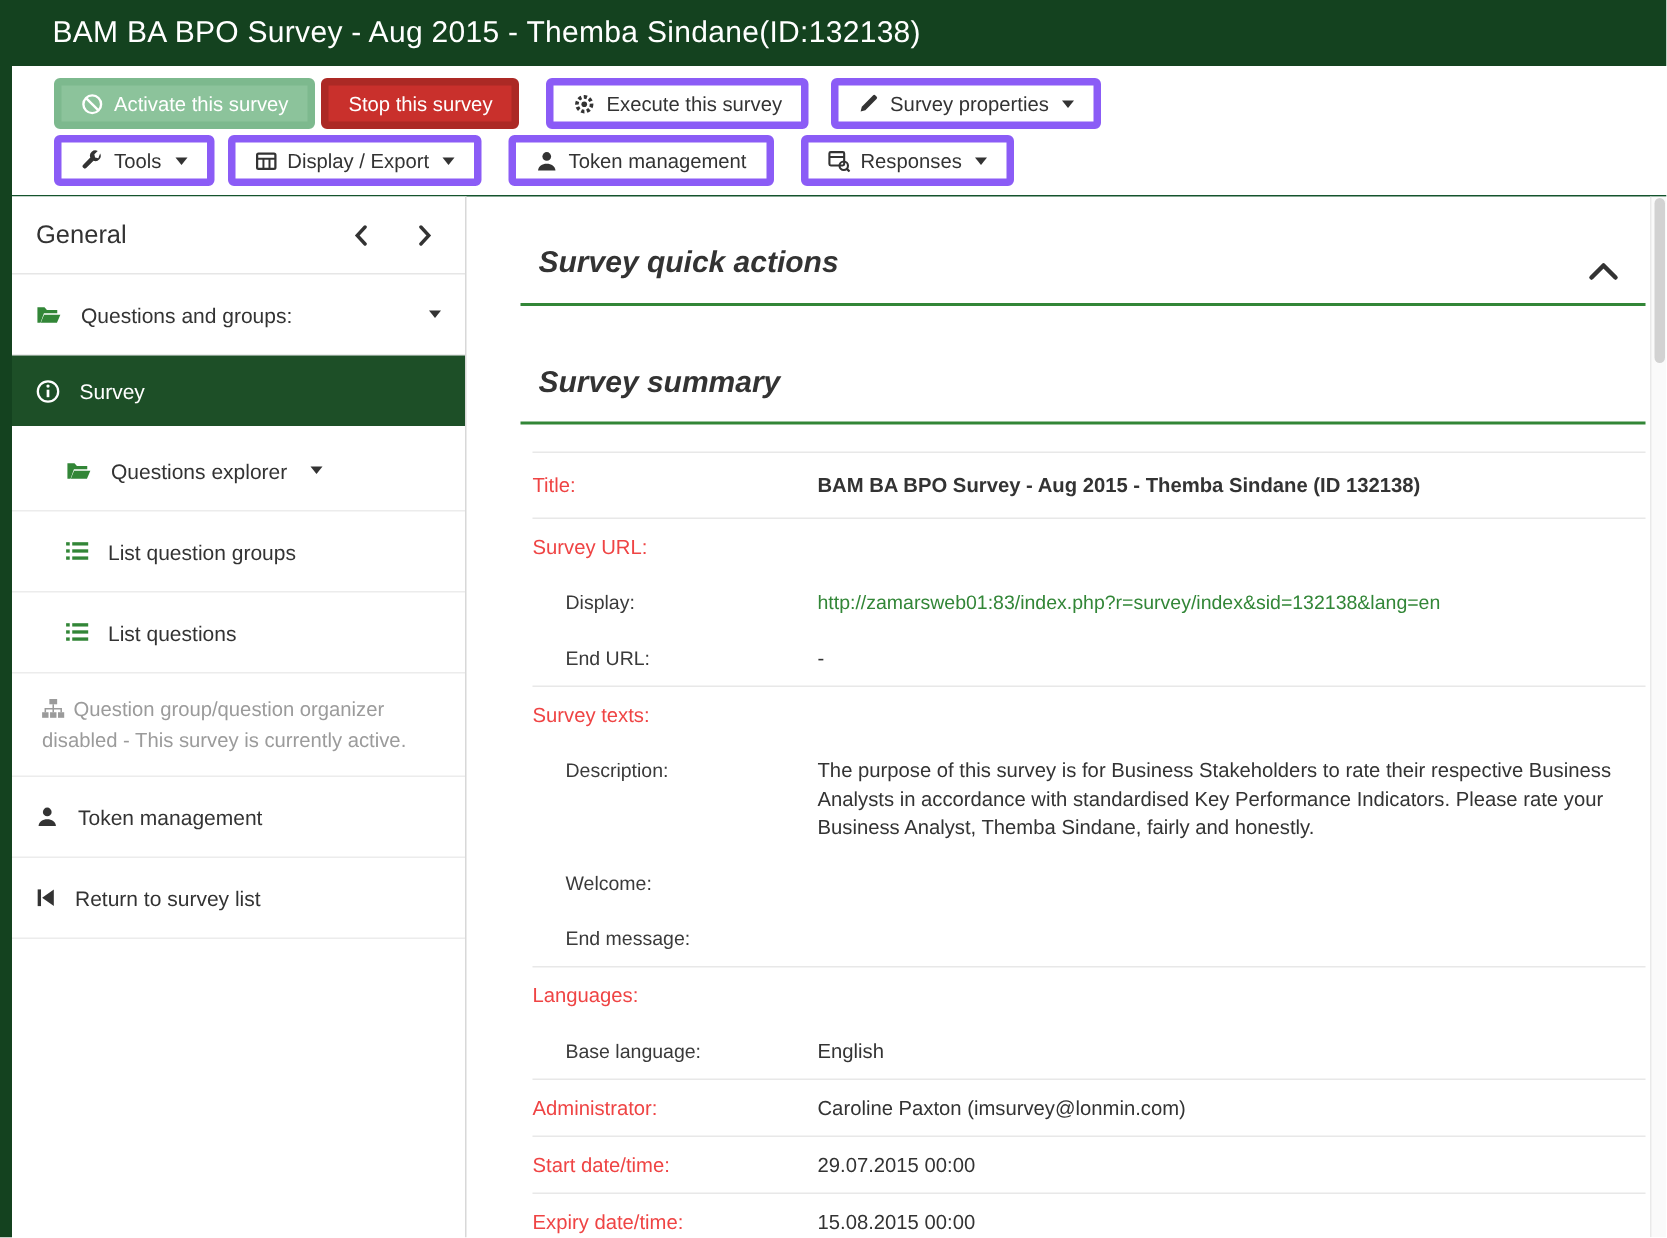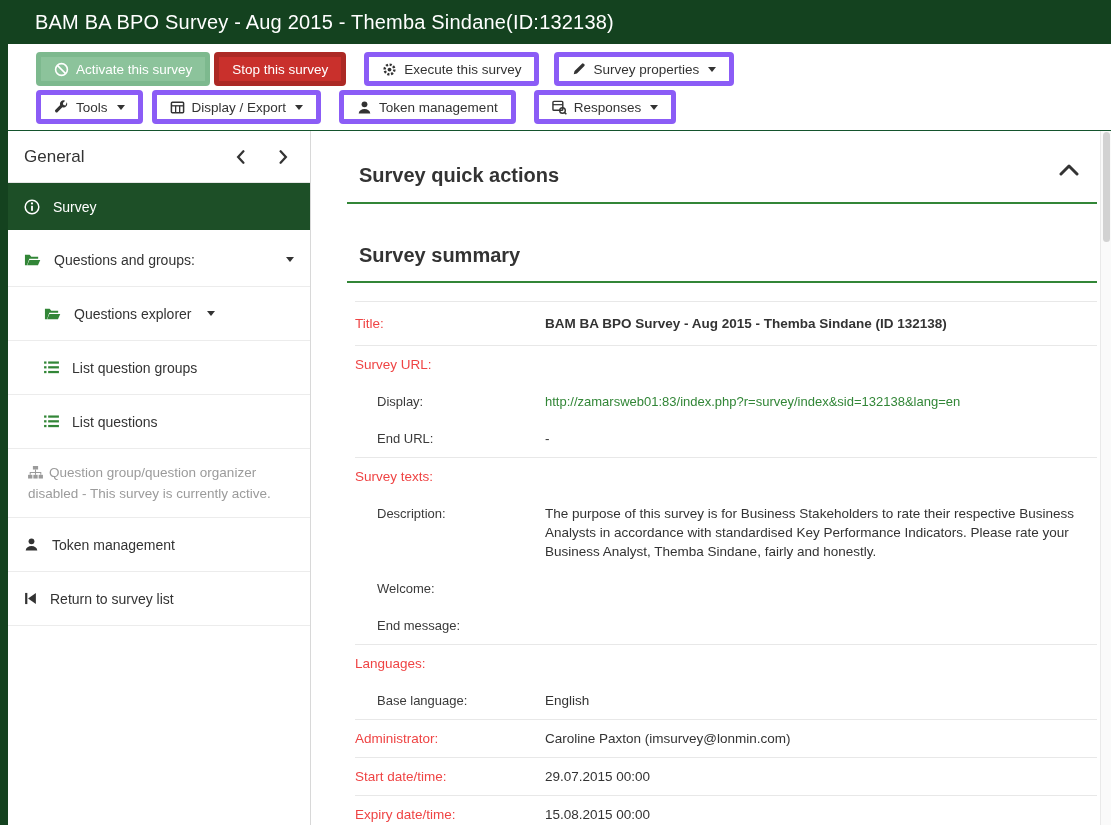--- a/index.html
+++ b/index.html
@@ -45,21 +45,21 @@
   .side-item {
     display: flex; align-items: center; gap: 13px; padding: 0 16px; height: 54px;
     border-bottom: 1px solid #ececec; font-size: 14px; color: #333; cursor: pointer;
   }
   .side-item.active { background: #1d4f27; color: #fff; height: 47px; border-bottom: none; margin-bottom: 3px; }
   .side-item.sub { padding-left: 36px; }
   .side-note { padding: 13px 20px; font-size: 13.5px; line-height: 21px; color: #9b9b9b; border-bottom: 1px solid #ececec; }
   .side-note .icon { margin-right: 6px; vertical-align: -2px; }
 
   .main { flex: 1 1 auto; position: relative; padding: 0 14px 0 36px; overflow: hidden; }
-  .panel-head { display: flex; align-items: flex-start; margin-top: 33px; padding: 0 18px 15px 12px; border-bottom: 2px solid #328637; }
+  .panel-head { display: flex; align-items: flex-end; margin-top: 33px; padding: 0 18px 15px 12px; border-bottom: 2px solid #328637; font-style: italic; }
   .panel-head h2 { margin: 0; font-size: 20px; font-weight: 600; color: #333; }
   .summary-head { margin-top: 40px; padding-bottom: 14px; }
   .collapse-btn { margin-left: auto; background: none; border: none; color: #333; cursor: pointer; line-height: 0; padding: 0; }
 
   .summary-table { margin-top: 18px; padding-left: 8px; }
   .srow { display: flex; padding: 9px 0; font-size: 13.5px; line-height: 19px; }
   .srow.major { border-top: 1px solid #e8e8e8; }
   .srow.title-row { padding: 12px 0; }
   .slabel { width: 190px; flex: 0 0 auto; font-weight: normal; color: #ef4444; padding-right: 10px; }
   .srow.sub .slabel { font-weight: normal; padding-left: 22px; font-size: 13px; color: #3a3a3a; }
@@ -171,40 +171,40 @@
         </button>
         <button class="arrow-btn">
           <svg width="9" height="14" viewBox="0 0 10 16">
               <path d="M1.7 1.5l6 6.5-6 6.5" fill="none" stroke="currentColor" stroke-width="2.6" stroke-linecap="round"></path>
             </svg>
         </button>
       </span>
     </div>
 
     <nav>
-      <div class="side-item active">
-        <span class="icon">
-          <svg width="16" height="16" viewBox="0 0 16 16">
-              <circle cx="8" cy="8" r="6.8" fill="none" stroke="currentColor" stroke-width="1.5"></circle>
-              <rect x="7.1" y="6.8" width="1.8" height="5" fill="currentColor"></rect>
-              <circle cx="8" cy="4.4" r="1.1" fill="currentColor"></circle>
-            </svg>
-        </span>
-        <span>Survey</span>
-      </div>
-
       <div class="side-item">
         <span class="icon icon-green">
           <svg width="17" height="14" viewBox="0 0 18 14">
               <path d="M1 12.5V1.5h5l1.7 2H15v2.2H5.6L3.2 12.5H1z" fill="currentColor"></path>
               <path d="M3.4 12.5l2.3-5.6h11.5l-2.4 5.6H3.4z" fill="currentColor"></path>
             </svg>
         </span>
         <span>Questions and groups:</span>
         <span class="caret ml-auto"></span>
+      </div>
+
+      <div class="side-item active">
+        <span class="icon">
+          <svg width="16" height="16" viewBox="0 0 16 16">
+              <circle cx="8" cy="8" r="6.8" fill="none" stroke="currentColor" stroke-width="1.5"></circle>
+              <rect x="7.1" y="6.8" width="1.8" height="5" fill="currentColor"></rect>
+              <circle cx="8" cy="4.4" r="1.1" fill="currentColor"></circle>
+            </svg>
+        </span>
+        <span>Survey</span>
       </div>
 
       <div class="side-item sub">
         <span class="icon icon-green">
           <svg width="17" height="14" viewBox="0 0 18 14">
               <path d="M1 12.5V1.5h5l1.7 2H15v2.2H5.6L3.2 12.5H1z" fill="currentColor"></path>
               <path d="M3.4 12.5l2.3-5.6h11.5l-2.4 5.6H3.4z" fill="currentColor"></path>
             </svg>
         </span>
         <span>Questions explorer</span>

